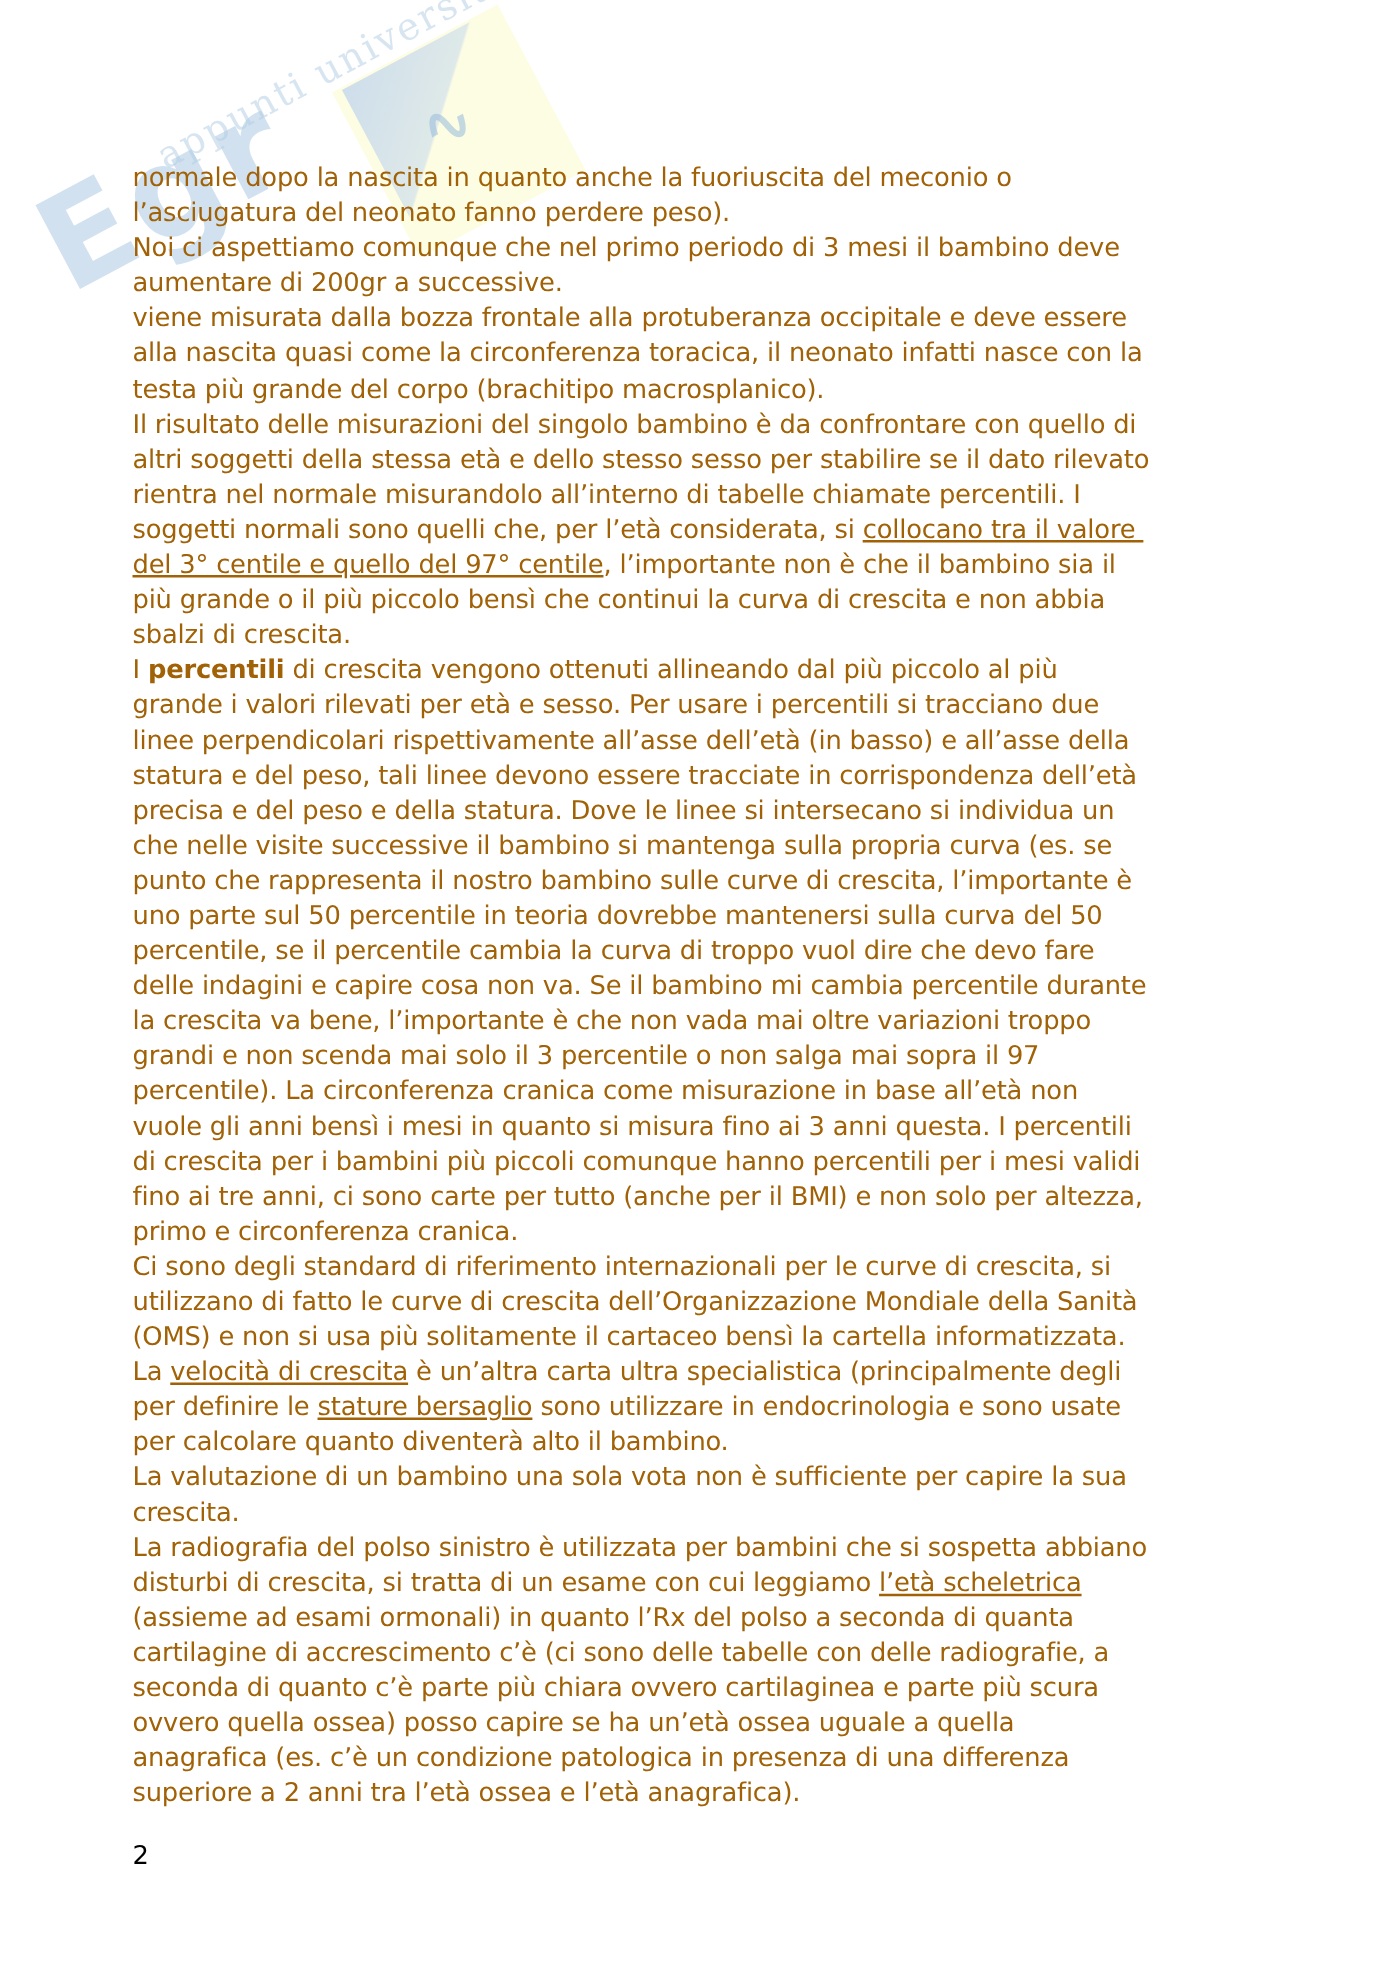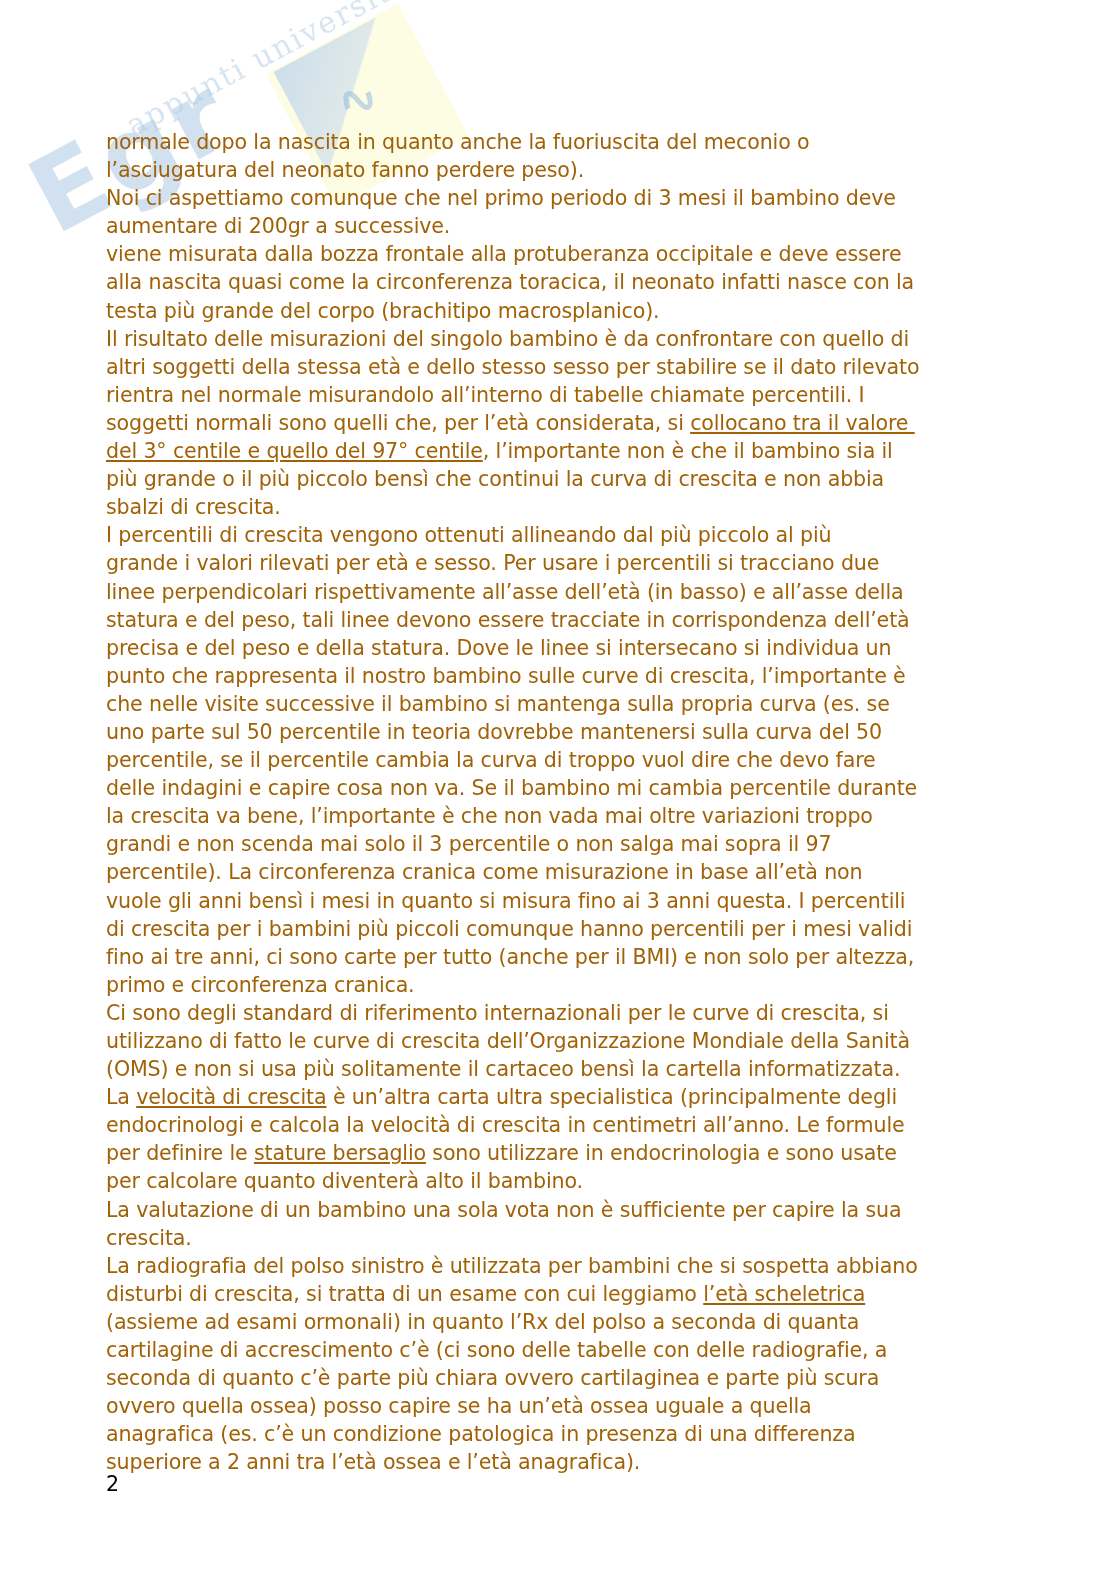--- a/index.html
+++ b/index.html
@@ -93,21 +93,21 @@
   }
   .doc-line {
     font-family: "DejaVu Sans", sans-serif;
     font-size: 20.6px;
     line-height: 28.1px;
     color: #a16207;
     white-space: pre-wrap;
     letter-spacing: -0.15px;
   }
   .u { text-decoration: underline; text-underline-offset: 2px; }
-  .b { font-weight: normal; margin-top: 44px; }
+  .b { font-weight: bold; margin-top: 44px; }
 
   .page-number {
     position: absolute;
     left: 106px;
     top: 1472px;
     font-family: "DejaVu Sans", sans-serif;
     font-size: 20.6px;
     color: #000000;
     z-index: 2;
   }
@@ -138,37 +138,36 @@
       <div class="doc-line"><span>rientra nel normale misurandolo all’interno di tabelle chiamate percentili. I</span></div>
       <div class="doc-line"><span>soggetti normali sono quelli che, per l’età considerata, si </span><span class="u">collocano tra il valore </span></div>
       <div class="doc-line"><span class="u">del 3° centile e quello del 97° centile</span><span>, l’importante non è che il bambino sia il</span></div>
       <div class="doc-line"><span>più grande o il più piccolo bensì che continui la curva di crescita e non abbia</span></div>
       <div class="doc-line"><span>sbalzi di crescita.</span></div>
       <div class="doc-line"><span>I </span><span class="b">percentili</span><span> di crescita vengono ottenuti allineando dal più piccolo al più</span></div>
       <div class="doc-line"><span>grande i valori rilevati per età e sesso. Per usare i percentili si tracciano due</span></div>
       <div class="doc-line"><span>linee perpendicolari rispettivamente all’asse dell’età (in basso) e all’asse della</span></div>
       <div class="doc-line"><span>statura e del peso, tali linee devono essere tracciate in corrispondenza dell’età</span></div>
       <div class="doc-line"><span>precisa e del peso e della statura. Dove le linee si intersecano si individua un</span></div>
+      <div class="doc-line"><span>che nelle visite successive il bambino si mantenga sulla propria curva (es. se</span></div>
       <div class="doc-line"><span>punto che rappresenta il nostro bambino sulle curve di crescita, l’importante è</span></div>
-      <div class="doc-line"><span>che nelle visite successive il bambino si mantenga sulla propria curva (es. se</span></div>
       <div class="doc-line"><span>uno parte sul 50 percentile in teoria dovrebbe mantenersi sulla curva del 50</span></div>
       <div class="doc-line"><span>percentile, se il percentile cambia la curva di troppo vuol dire che devo fare</span></div>
       <div class="doc-line"><span>delle indagini e capire cosa non va. Se il bambino mi cambia percentile durante</span></div>
       <div class="doc-line"><span>la crescita va bene, l’importante è che non vada mai oltre variazioni troppo</span></div>
       <div class="doc-line"><span>grandi e non scenda mai solo il 3 percentile o non salga mai sopra il 97</span></div>
       <div class="doc-line"><span>percentile). La circonferenza cranica come misurazione in base all’età non</span></div>
       <div class="doc-line"><span>vuole gli anni bensì i mesi in quanto si misura fino ai 3 anni questa. I percentili</span></div>
       <div class="doc-line"><span>di crescita per i bambini più piccoli comunque hanno percentili per i mesi validi</span></div>
       <div class="doc-line"><span>fino ai tre anni, ci sono carte per tutto (anche per il BMI) e non solo per altezza,</span></div>
       <div class="doc-line"><span>primo e circonferenza cranica.</span></div>
       <div class="doc-line"><span>Ci sono degli standard di riferimento internazionali per le curve di crescita, si</span></div>
       <div class="doc-line"><span>utilizzano di fatto le curve di crescita dell’Organizzazione Mondiale della Sanità</span></div>
       <div class="doc-line"><span>(OMS) e non si usa più solitamente il cartaceo bensì la cartella informatizzata.</span></div>
       <div class="doc-line"><span>La </span><span class="u">velocità di crescita</span><span> è un’altra carta ultra specialistica (principalmente degli</span></div>
-      <div class="doc-line"><span>endocrinologi e calcola la velocità di crescita in centimetri all’anno. Le formule</span></div>
       <div class="doc-line"><span>per definire le </span><span class="u">stature bersaglio</span><span> sono utilizzare in endocrinologia e sono usate</span></div>
       <div class="doc-line"><span>per calcolare quanto diventerà alto il bambino.</span></div>
       <div class="doc-line"><span>La valutazione di un bambino una sola vota non è sufficiente per capire la sua</span></div>
       <div class="doc-line"><span>crescita.</span></div>
       <div class="doc-line"><span>La radiografia del polso sinistro è utilizzata per bambini che si sospetta abbiano</span></div>
       <div class="doc-line"><span>disturbi di crescita, si tratta di un esame con cui leggiamo </span><span class="u">l’età scheletrica</span></div>
       <div class="doc-line"><span>(assieme ad esami ormonali) in quanto l’Rx del polso a seconda di quanta</span></div>
       <div class="doc-line"><span>cartilagine di accrescimento c’è (ci sono delle tabelle con delle radiografie, a</span></div>
       <div class="doc-line"><span>seconda di quanto c’è parte più chiara ovvero cartilaginea e parte più scura</span></div>
       <div class="doc-line"><span>ovvero quella ossea) posso capire se ha un’età ossea uguale a quella</span></div>

